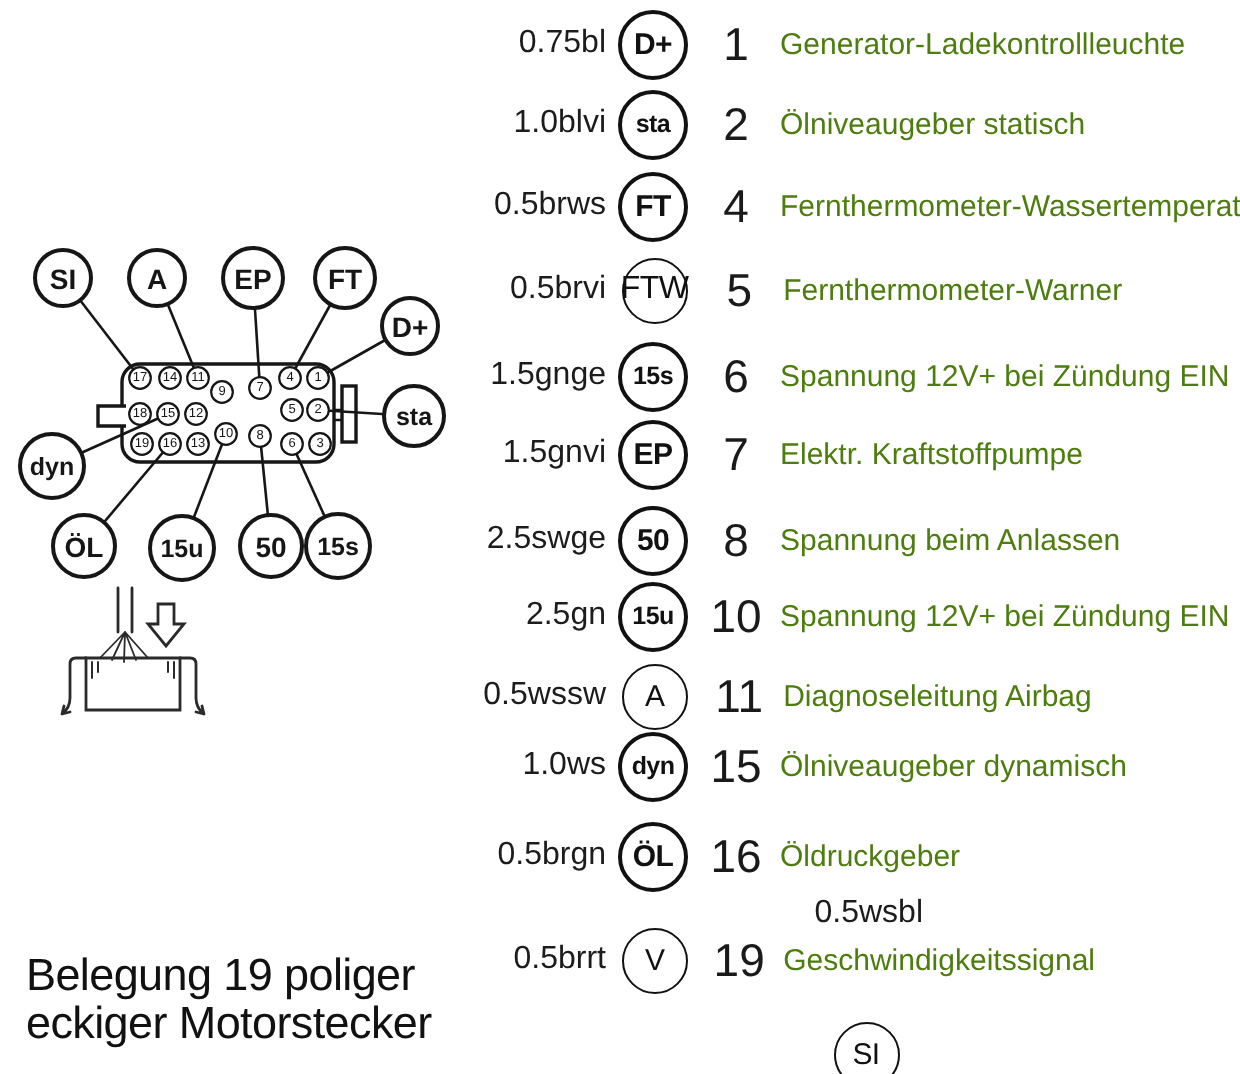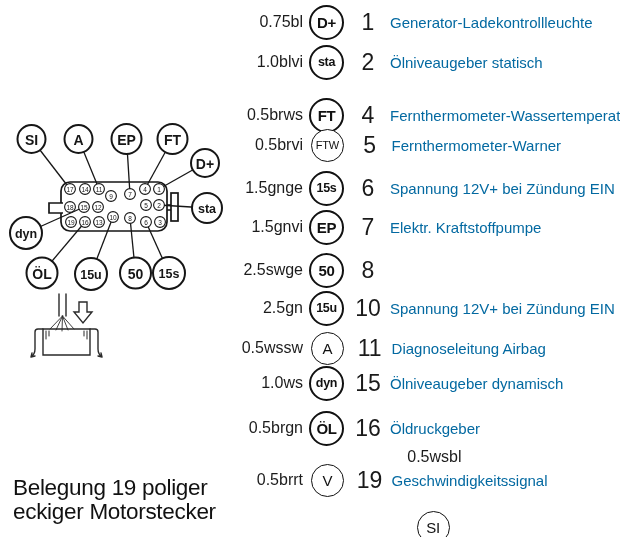--- a/index.html
+++ b/index.html
@@ -31,21 +31,21 @@
   .row{position:absolute;left:0;width:380px;height:40px;display:flex;align-items:center;}
   .wire{width:63px;text-align:right;font-size:16px;color:#1c1c1c;flex:0 0 63px;}
   .sym{
     flex:0 0 31px;width:31px;height:31px;margin-left:6px;border-radius:50%;
     border:2.5px solid #111;display:flex;align-items:center;justify-content:center;
     box-sizing:content-box;background:#fff;
   }
   .sym.light{border-width:1.6px;margin-left:7.8px;margin-right:1.8px;}
   .sym i{font-style:normal;font-weight:700;color:#111;letter-spacing:-0.3px;}
   .num{flex:0 0 32px;margin-left:8px;text-align:center;font-size:23px;color:#1a1a1a;}
-  .desc{margin-left:6px;font-size:15px;white-space:nowrap;color:#0369a1;}
+  .desc{margin-left:6px;font-size:15px;white-space:nowrap;color:#4d7c0f;}
 </style>
 </head>
 <body>
 
 <div class="stage">
 
   <svg id="conn-svg" viewBox="0 0 240 200">
     <rect x="61" y="72" width="106" height="49" rx="9" class="body-line"></rect>
     <path d="M63,93 h-14 v10 h14" class="body-line"></path>
     <rect x="171" y="83" width="7" height="28" class="body-line"></rect>
@@ -152,33 +152,33 @@
 
     <div class="row" style="top: 42px;">
       <span class="wire">1.0blvi</span>
       <span class="sym">
           <i style="font-size: 12.5px;">sta</i>
         </span>
       <span class="num">2</span>
       <span class="desc">Ölniveaugeber statisch</span>
     </div>
 
-    <div class="row" style="top: 83px; margin-top: 12px;">
+    <div class="row" style="top: 83px;">
       <span class="wire">0.5brws</span>
       <span class="sym">
           <i style="font-size: 15px;">FT</i>
         </span>
       <span class="num">4</span>
       <span class="desc">Fernthermometer-Wassertemperatur</span>
     </div>
 
     <div class="row" style="top: 125px;">
       <span class="wire">0.5brvi</span>
       <span class="sym light">
-          <i style="font-size: 11px; font-weight: 400;">FTW</i>
+          <i style="font-size: 16px; font-weight: 400;">FTW</i>
         </span>
       <span class="num">5</span>
       <span class="desc">Fernthermometer-Warner</span>
     </div>
 
     <div class="row" style="top: 168px;">
       <span class="wire">1.5gnge</span>
       <span class="sym">
           <i style="font-size: 12.5px;">15s</i>
         </span>
@@ -194,20 +194,21 @@
       <span class="num">7</span>
       <span class="desc">Elektr. Kraftstoffpumpe</span>
     </div>
 
     <div class="row" style="top: 250px;">
       <span class="wire">2.5swge</span>
       <span class="sym">
           <i style="font-size: 15px;">50</i>
         </span>
       <span class="num">8</span>
+      <span class="desc">Spannung beim Anlassen</span>
     </div>
 
     <div class="row" style="top: 288px;">
       <span class="wire">2.5gn</span>
       <span class="sym">
           <i style="font-size: 12.5px;">15u</i>
         </span>
       <span class="num">10</span>
       <span class="desc">Spannung 12V+ bei Zündung EIN</span>
     </div>

